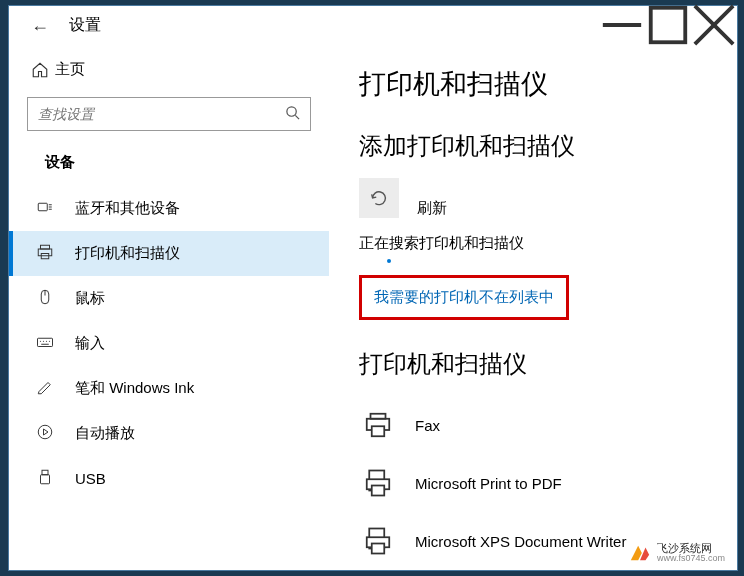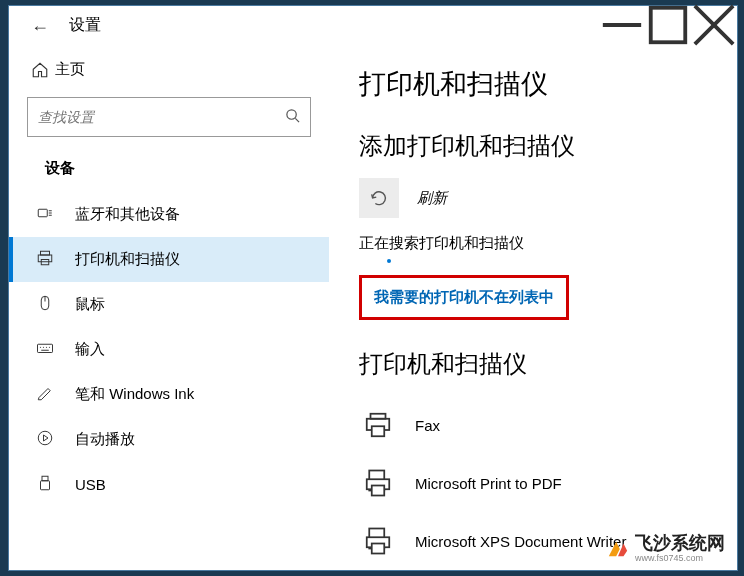--- a/index.html
+++ b/index.html
@@ -10,47 +10,47 @@
     .back-btn { cursor: pointer; font-size: 18px; color: #333; }
     .title-text { font-size: 16px; color: #000; }
     .titlebar-right { display: flex; }
     .win-btn { width: 46px; height: 32px; display: flex; align-items: center; justify-content: center; cursor: pointer; font-size: 14px; color: #333; }
     .body { flex: 1; display: flex; overflow: hidden; }
     .sidebar { width: 320px; padding: 8px 0 0 0; }
     .home-row { display: flex; align-items: center; gap: 6px; padding: 8px 22px 18px 22px; cursor: pointer; }
     .home-row svg { width: 18px; height: 18px; }
     .home-row span { font-size: 15px; color: #000; }
     .search-wrap { padding: 0 18px 18px 18px; }
-    .search-box { width: 100%; height: 40px; border: 1px solid #999; display: flex; align-items: center; padding: 0 10px; }
+    .search-box { width: 100%; height: 34px; border: 1px solid #999; display: flex; align-items: center; padding: 0 10px; }
     .search-box input { flex: 1; border: none; outline: none; font-size: 14px; font-style: italic; color: #666; background: transparent; }
     .search-box .sicon { color: #555; font-size: 15px; }
     .section-title { padding: 4px 22px 14px 36px; font-size: 15px; font-weight: 600; color: #000; }
     .nav-item { display: flex; align-items: center; gap: 20px; padding: 12px 18px 12px 22px; cursor: pointer; font-size: 15px; color: #000; border-left: 4px solid transparent; }
     .nav-item.active { background: #d9ecf9; border-left: 4px solid #0078d4; }
     .nav-item .nicon { width: 20px; text-align: center; color: #333; }
     .nav-item .nicon svg { width: 18px; height: 18px; }
     .main { flex: 1; padding: 22px 30px 0 30px; position: relative; overflow: hidden; }
     .page-h1 { font-size: 27px; font-weight: 400; color: #000; margin-bottom: 28px; }
     .section-h { font-size: 24px; font-weight: 400; color: #000; margin-bottom: 16px; }
-    .refresh-row { display: flex; align-items: center; gap: 18px; margin-bottom: 16px; font-style: italic; }
+    .refresh-row { display: flex; align-items: flex-end; gap: 18px; margin-bottom: 16px; }
     .refresh-btn { width: 40px; height: 40px; background: #ececec; display: flex; align-items: center; justify-content: center; cursor: pointer; }
     .refresh-btn svg { width: 22px; height: 22px; }
     .refresh-label { font-size: 15px; color: #000; }
     .searching { font-size: 15px; color: #000; margin-bottom: 2px; }
     .dot { width: 4px; height: 4px; background: #0078d4; border-radius: 50%; margin: 6px 0 12px 28px; }
-    .highlight-box { border: 3px solid #d10000; padding: 10px 12px; display: inline-block; margin-bottom: 28px; font-weight: bold; }
+    .highlight-box { border: 3px solid #d10000; padding: 10px 12px; display: inline-block; margin-bottom: 28px; }
     .highlight-link { color: #0066b4; font-size: 15px; cursor: pointer; }
     .printer-row { display: flex; align-items: center; gap: 18px; padding: 10px 0; cursor: pointer; }
     .printer-row .picon { width: 38px; height: 38px; display: flex; align-items: center; justify-content: center; }
     .printer-row .picon svg { width: 30px; height: 30px; }
     .printer-row .plabel { font-size: 15px; color: #000; }
     .watermark { position: absolute; right: 12px; bottom: 6px; display: flex; align-items: center; gap: 6px; }
     .wm-icon { width: 22px; height: 22px; }
     .wm-text { display: flex; flex-direction: column; line-height: 1.1; }
-    .wm-text .t1 { font-size: 18px; font-weight: 700; color: #222; }
+    .wm-text .t1 { font-size: 11px; font-weight: 400; color: #222; }
     .wm-text .t2 { font-size: 9px; color: #888; }
   </style>
 </head>
 <body>
 
 <div class="window">
   <div class="titlebar">
     <div class="titlebar-left">
       <span class="back-btn">←</span>
       <span class="title-text">设置</span>

